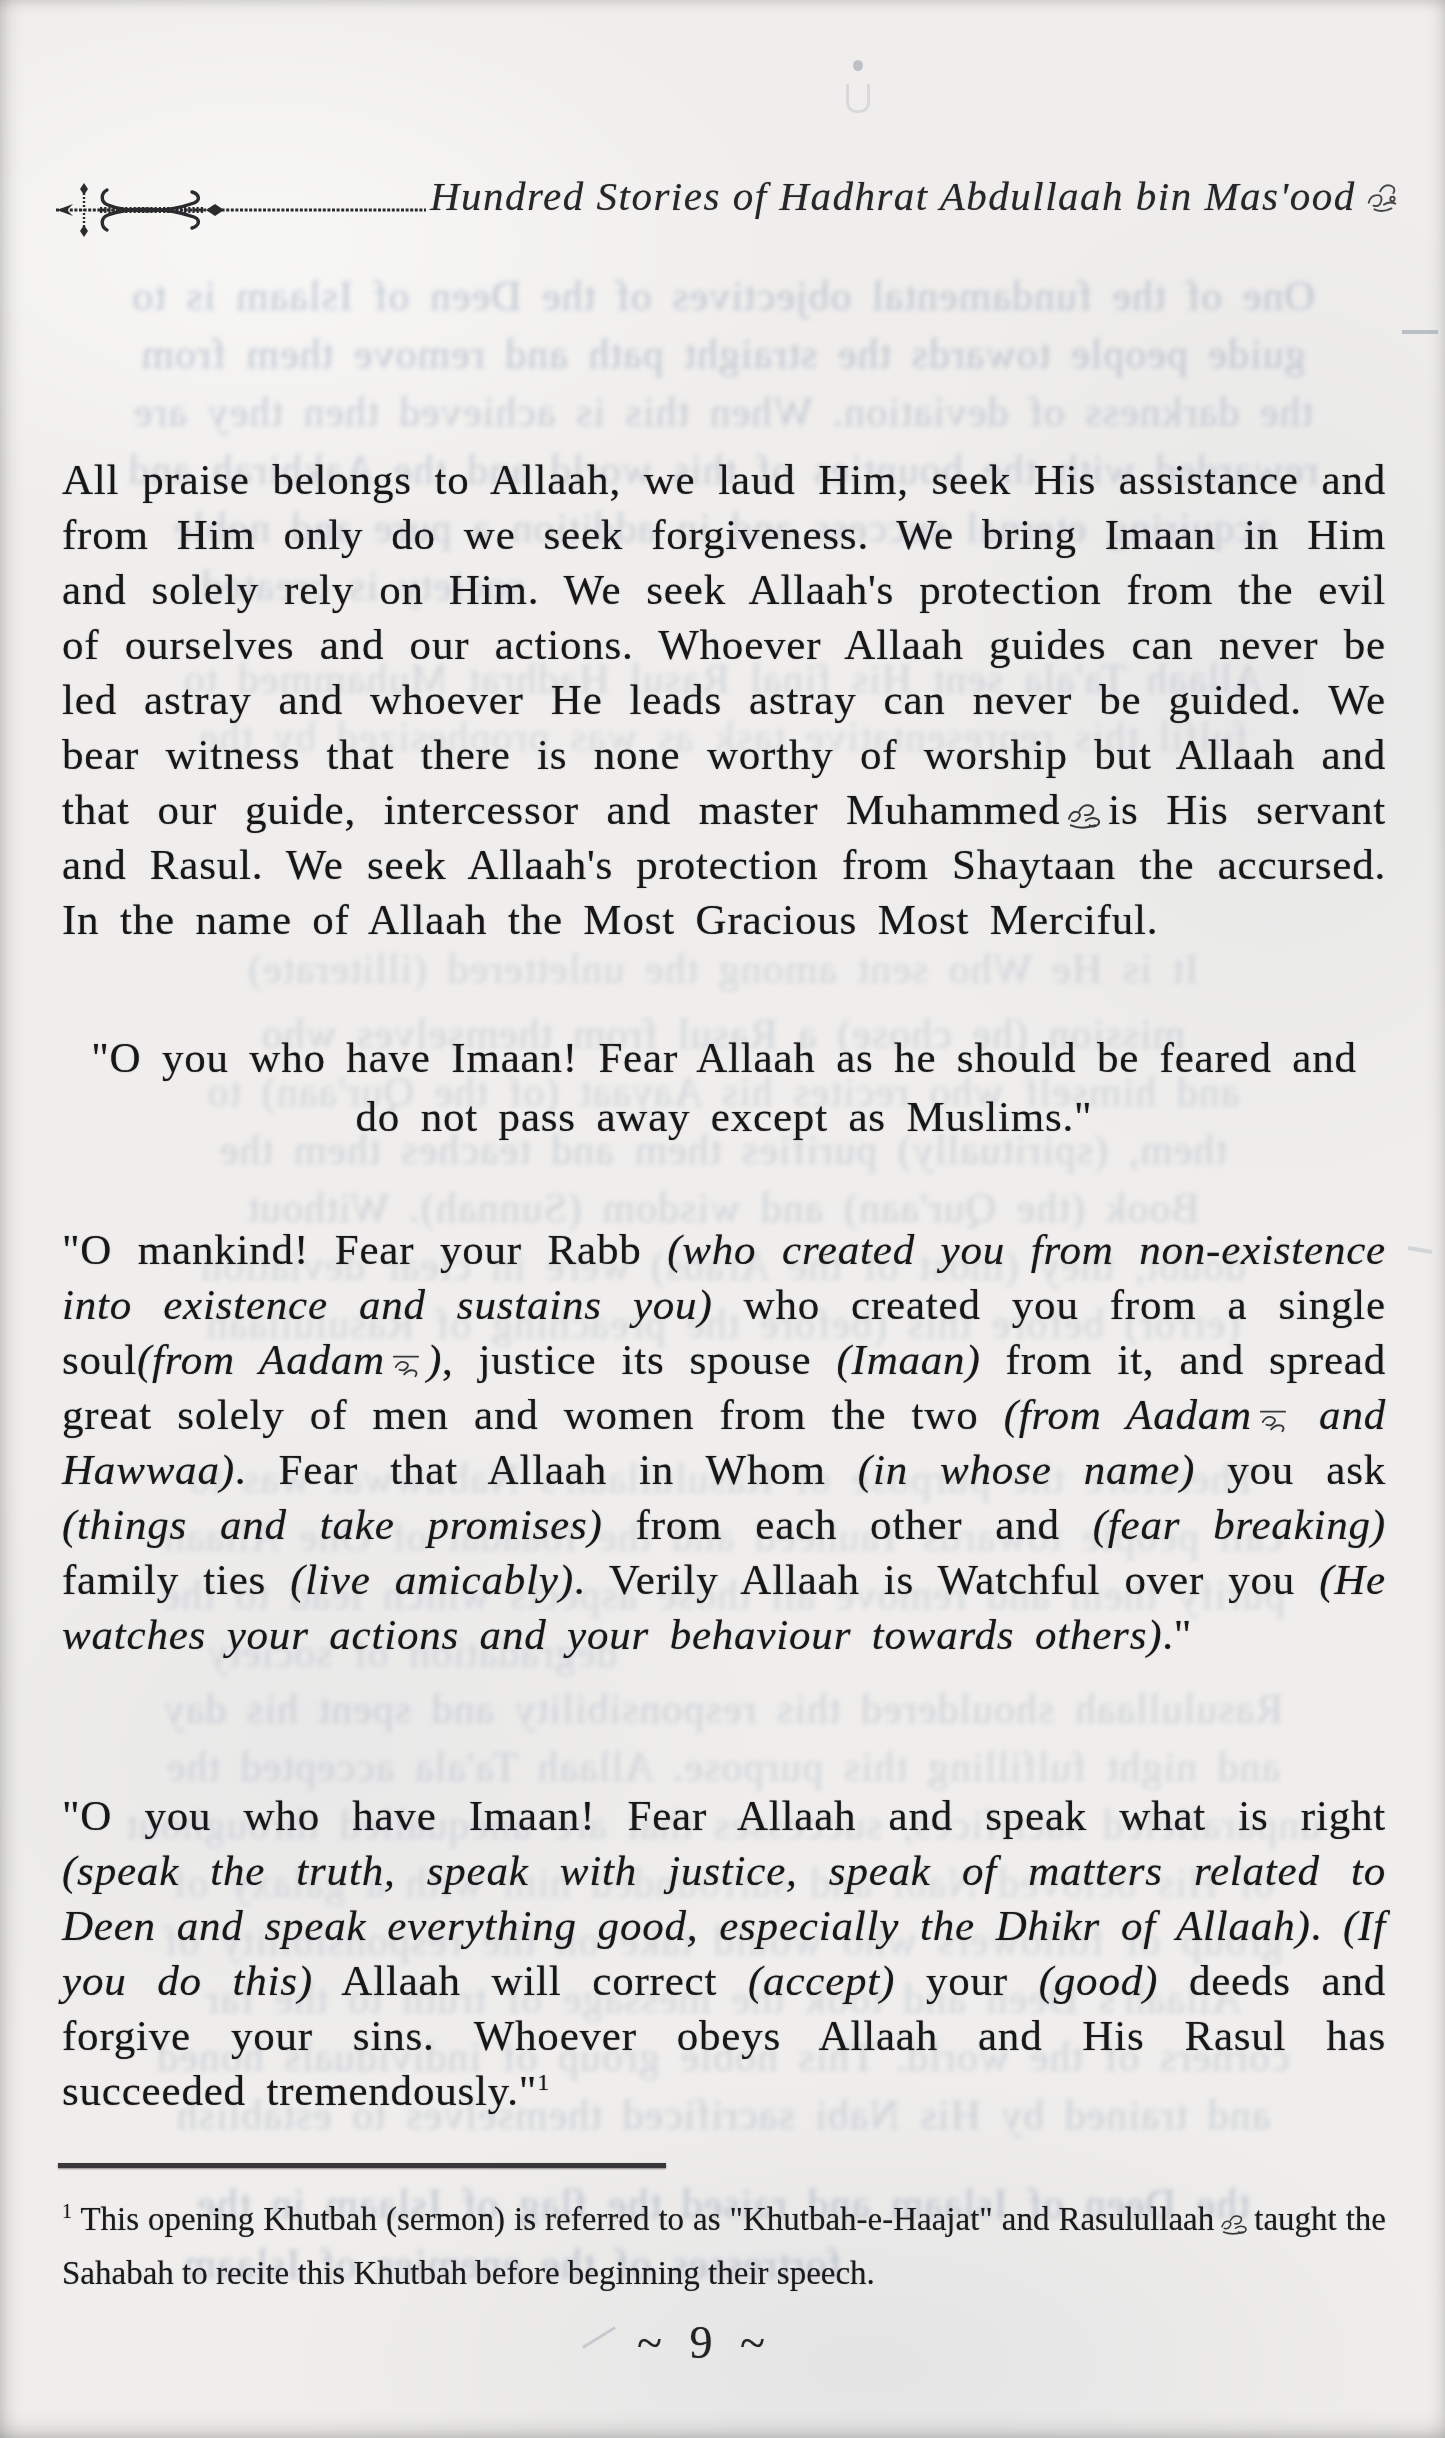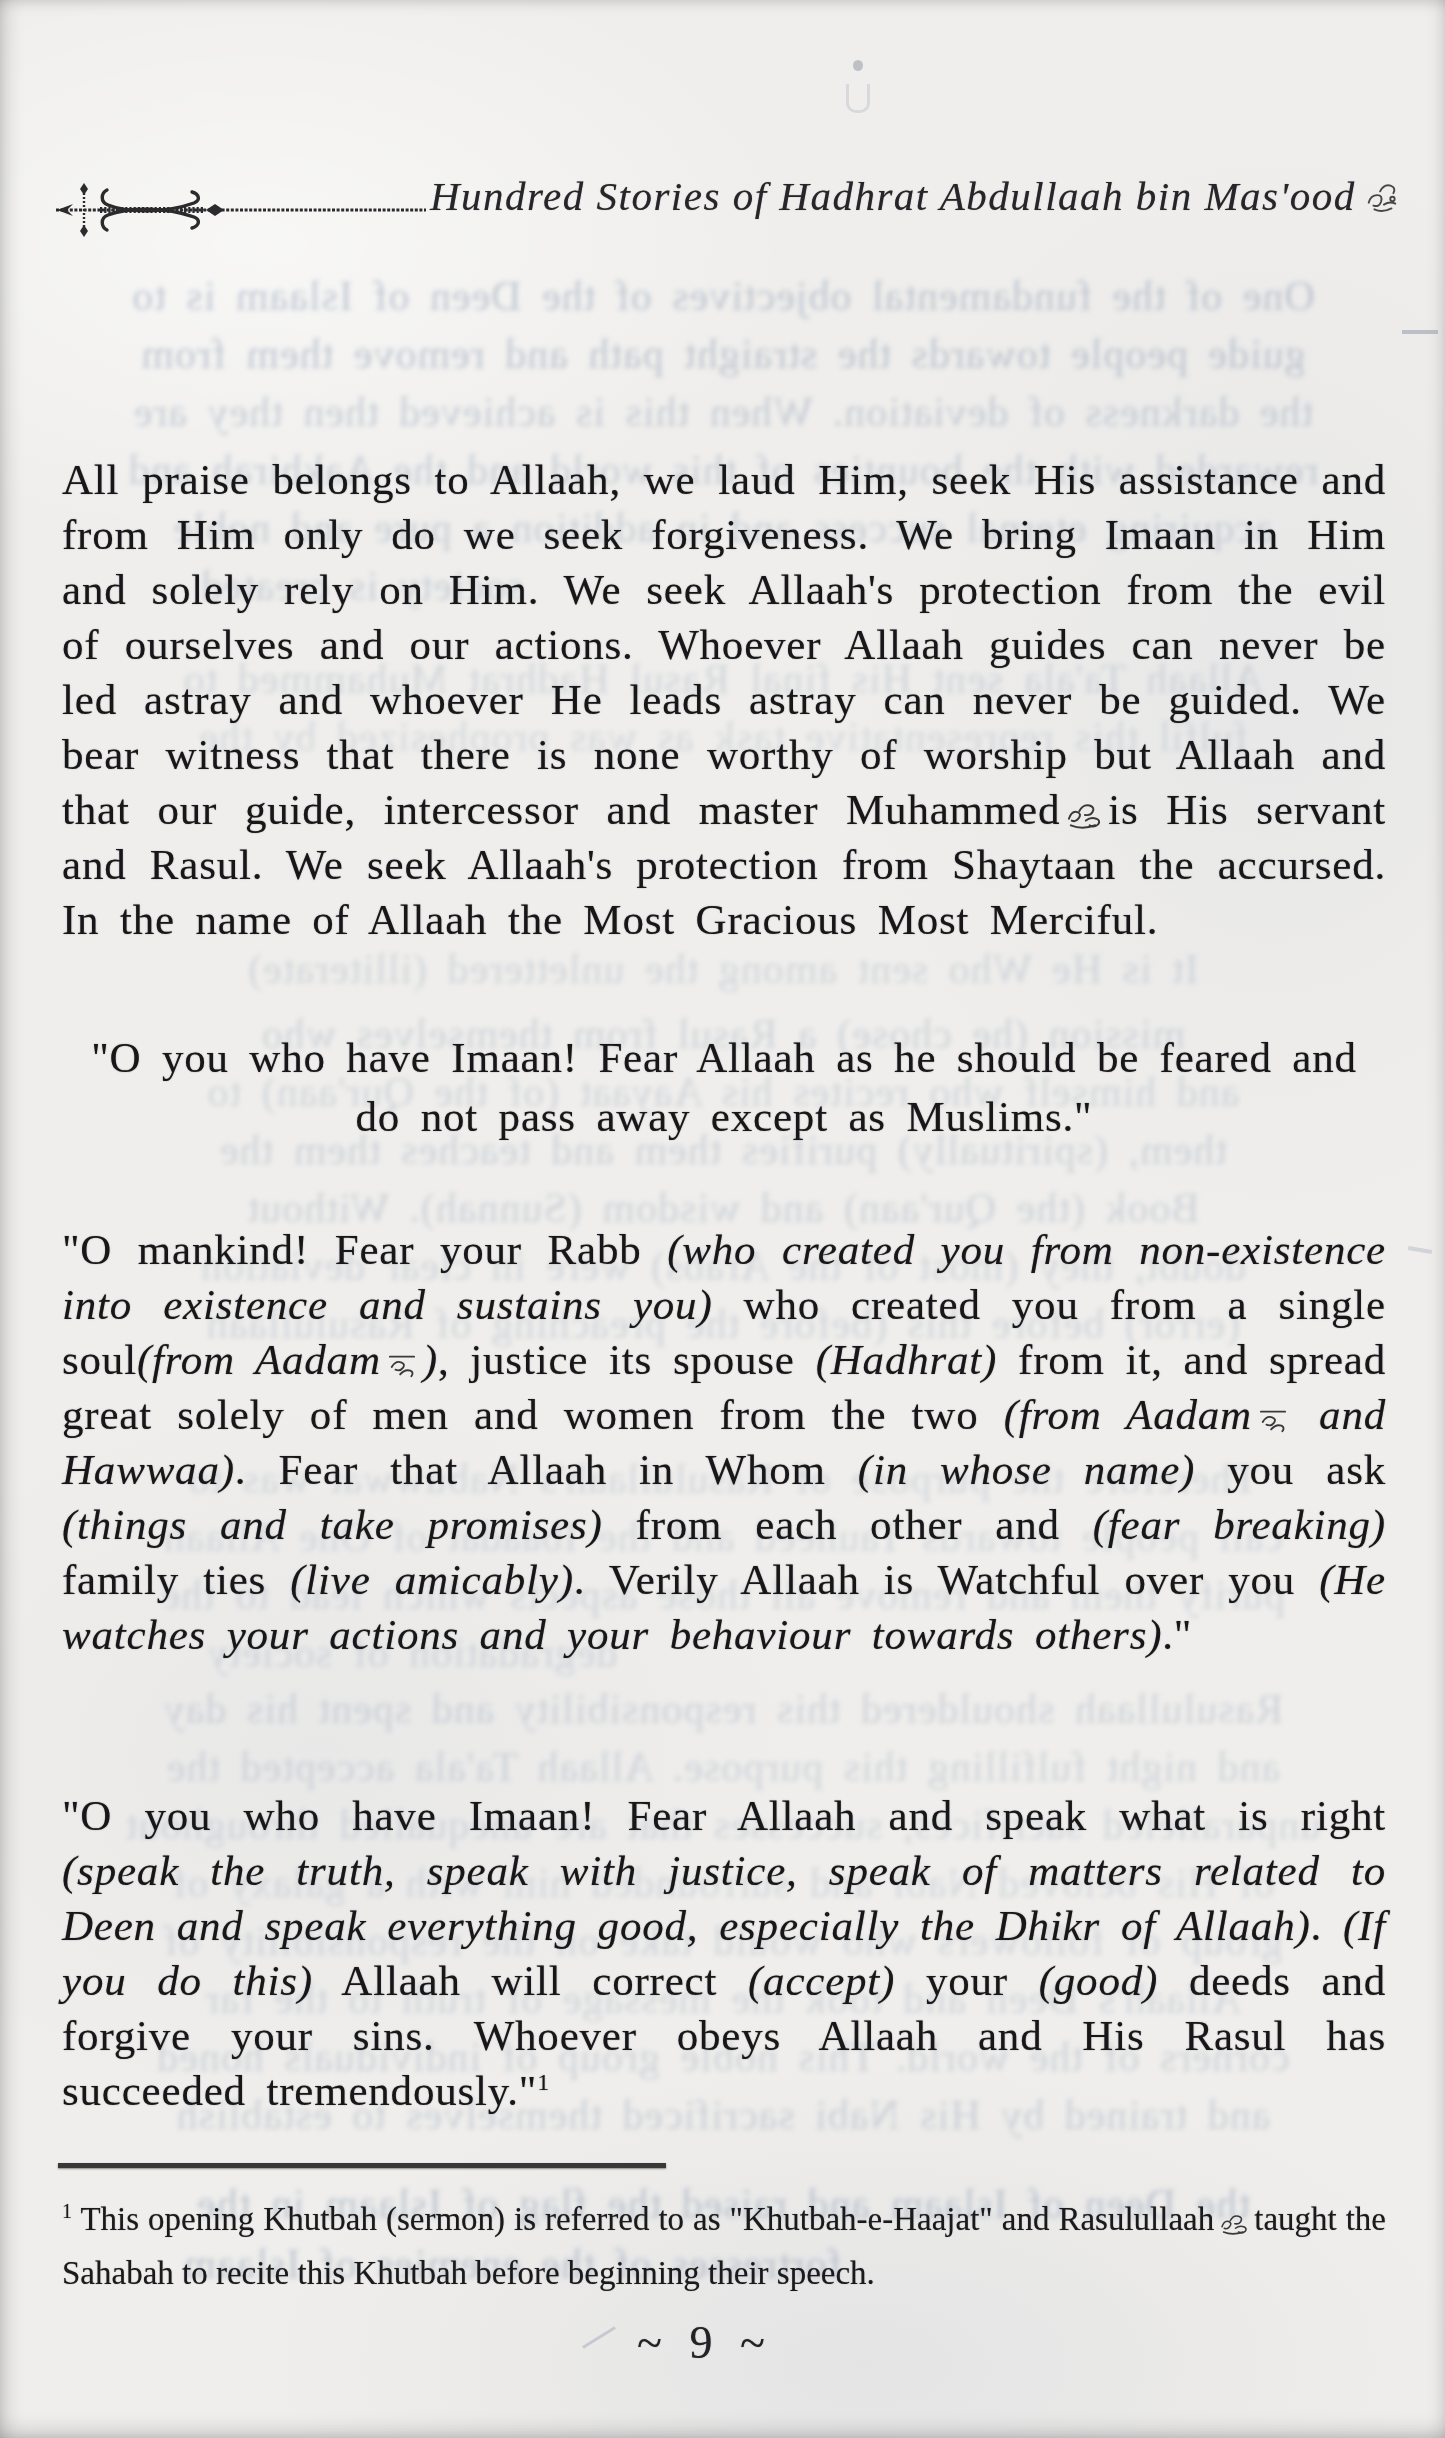--- a/index.html
+++ b/index.html
@@ -145,21 +145,21 @@
               <path d="M6 29 q12 5 26 0"></path>
             </g>
           </svg></span><span>is His servant and Rasul. We seek Allaah's protection from Shaytaan the accursed. In the name of Allaah the Most Gracious Most Merciful.</span></div>
     <div class="para p1"><span>"O you who have Imaan! Fear Allaah as he should be feared and do not pass away except as Muslims."</span></div>
     <div class="para p2 just"><span>"O mankind! Fear your Rabb </span><span class="em">(who created you from non-existence into existence and sustains you)</span><span> who created you from a single soul</span><span class="em">(from Aadam</span><span class="honorific"><svg viewBox="0 0 34 30" width="32" height="28">
             <g fill="none" stroke="#26262a" stroke-width="2" stroke-linecap="round" opacity=".9">
               <path d="M4 5 h26"></path>
               <path d="M6 16 q4 -7 10 -5 q5 2 2 6 q-3 4 -8 2"></path>
               <path d="M15 24 q5 -6 11 -4 q4 2 1 6"></path>
             </g>
-          </svg></span><span class="em">)</span><span>, justice its spouse </span><span class="em">(Hadhrat)</span><span> from it, and spread great solely of men and women from the two </span><span class="em">(from Aadam</span><span class="honorific"><svg viewBox="0 0 34 30" width="32" height="28">
+          </svg></span><span class="em">)</span><span>, justice its spouse </span><span class="em">(Imaan)</span><span> from it, and spread great solely of men and women from the two </span><span class="em">(from Aadam</span><span class="honorific"><svg viewBox="0 0 34 30" width="32" height="28">
             <g fill="none" stroke="#26262a" stroke-width="2" stroke-linecap="round" opacity=".9">
               <path d="M4 5 h26"></path>
               <path d="M6 16 q4 -7 10 -5 q5 2 2 6 q-3 4 -8 2"></path>
               <path d="M15 24 q5 -6 11 -4 q4 2 1 6"></path>
             </g>
           </svg></span><span class="em"> and Hawwaa)</span><span>. Fear that Allaah in Whom </span><span class="em">(in whose name)</span><span> you ask </span><span class="em">(things and take promises)</span><span> from each other and </span><span class="em">(fear breaking)</span><span> family ties </span><span class="em">(live amicably)</span><span>. Verily Allaah is Watchful over you </span><span class="em">(He watches your actions and your behaviour towards others)</span><span>."</span></div>
     <div class="para p3 just"><span>"O you who have Imaan! Fear Allaah and speak what is right </span><span class="em">(speak the truth, speak with justice, speak of matters related to Deen and speak everything good, especially the Dhikr of Allaah)</span><span>. </span><span class="em">(If you do this)</span><span> Allaah will correct </span><span class="em">(accept)</span><span> your </span><span class="em">(good)</span><span> deeds and forgive your sins. Whoever obeys Allaah and His Rasul has succeeded tremendously."</span><sup>1</sup></div>
 
     <div class="fnrule"></div>
 

